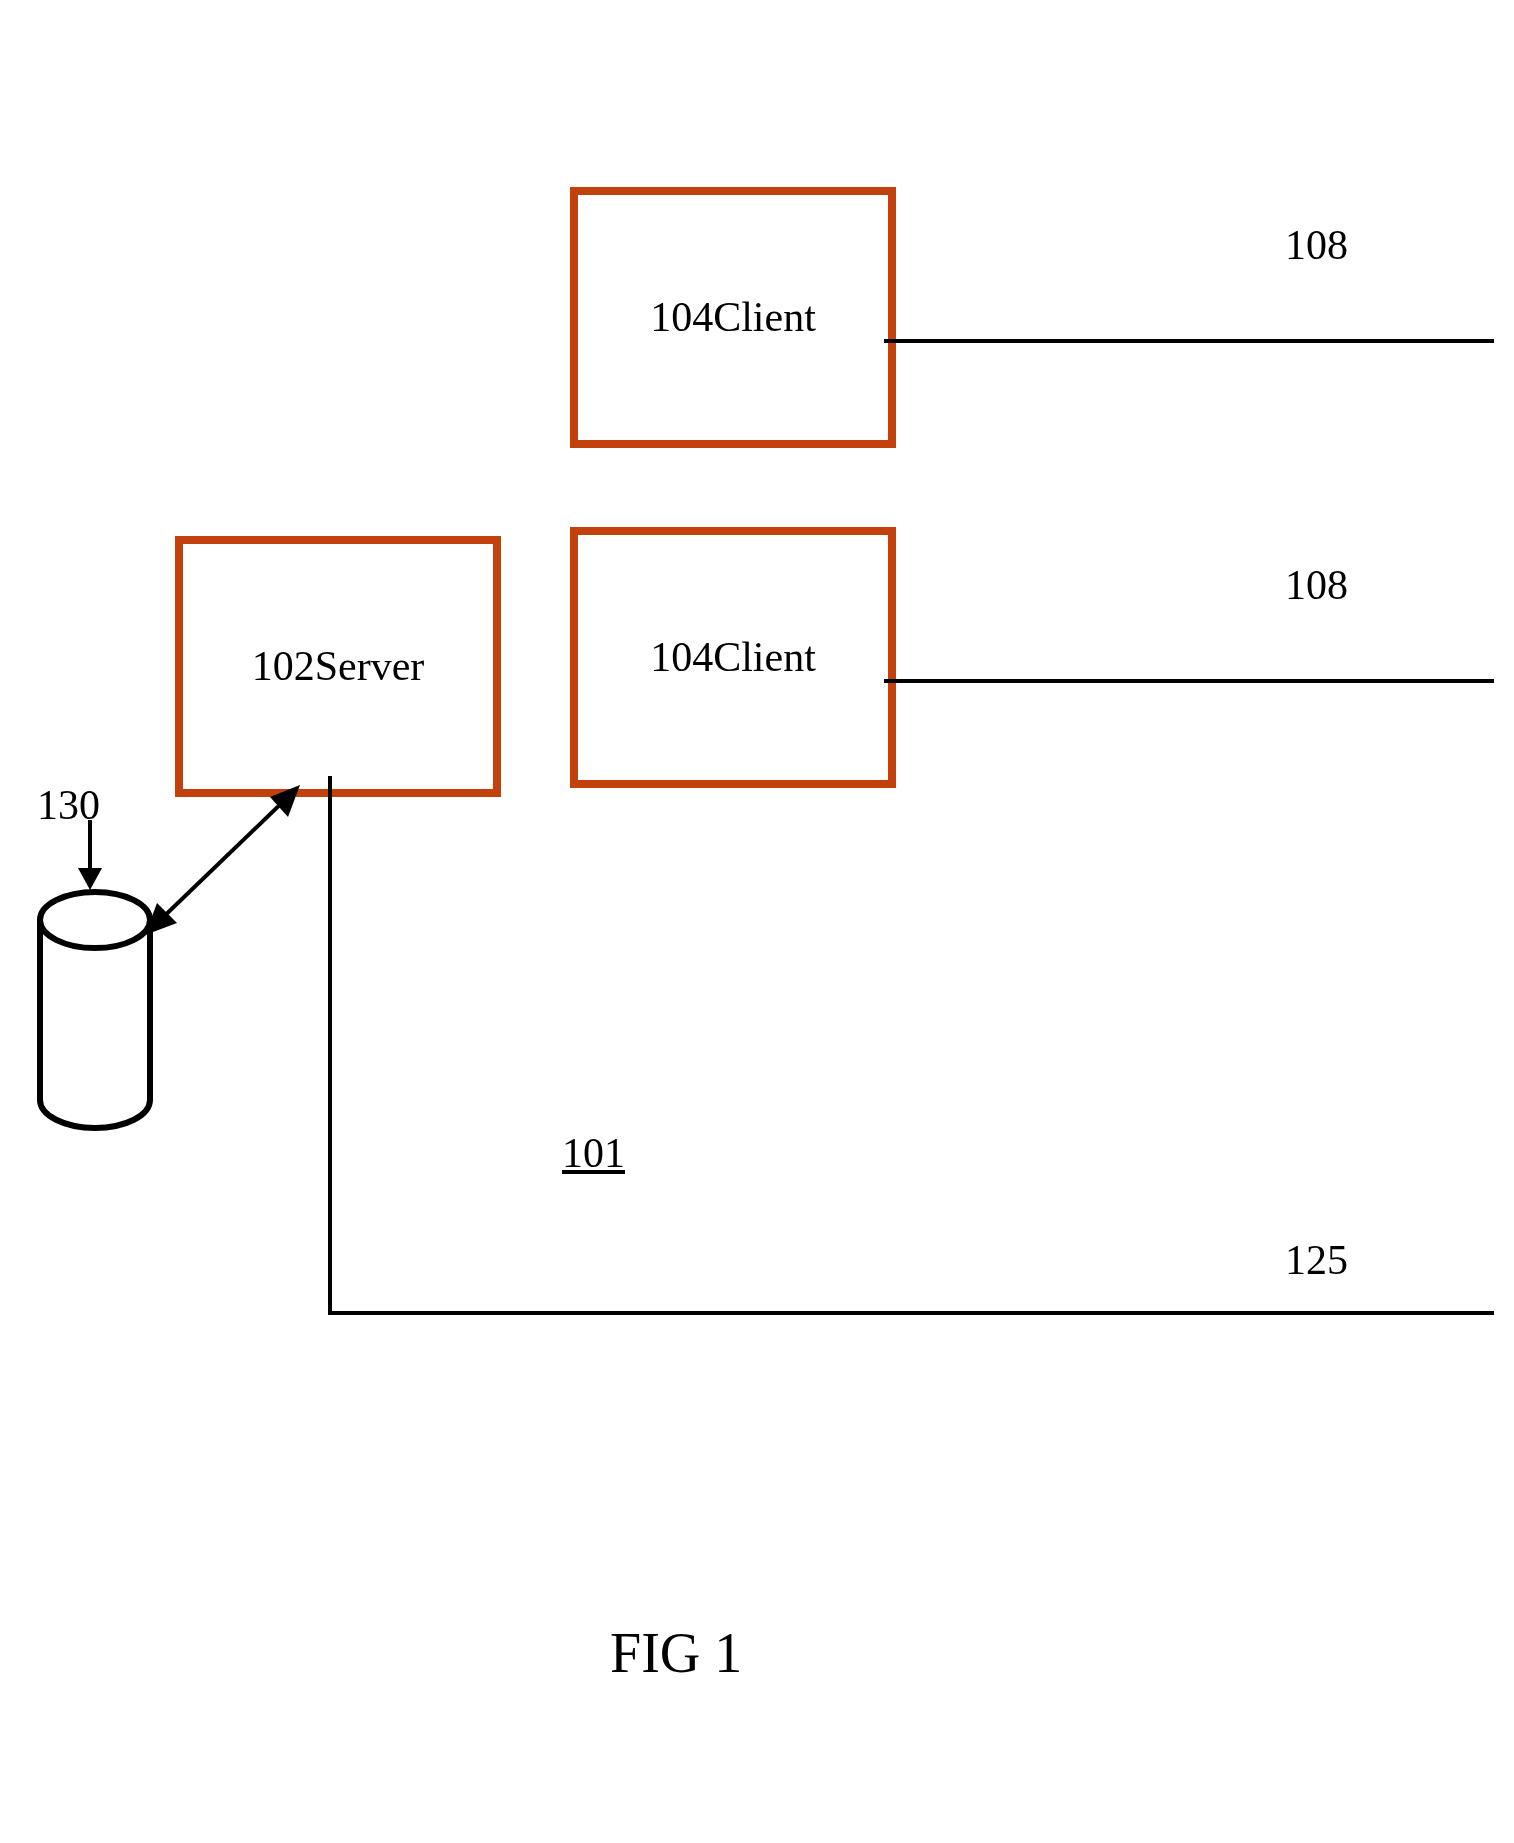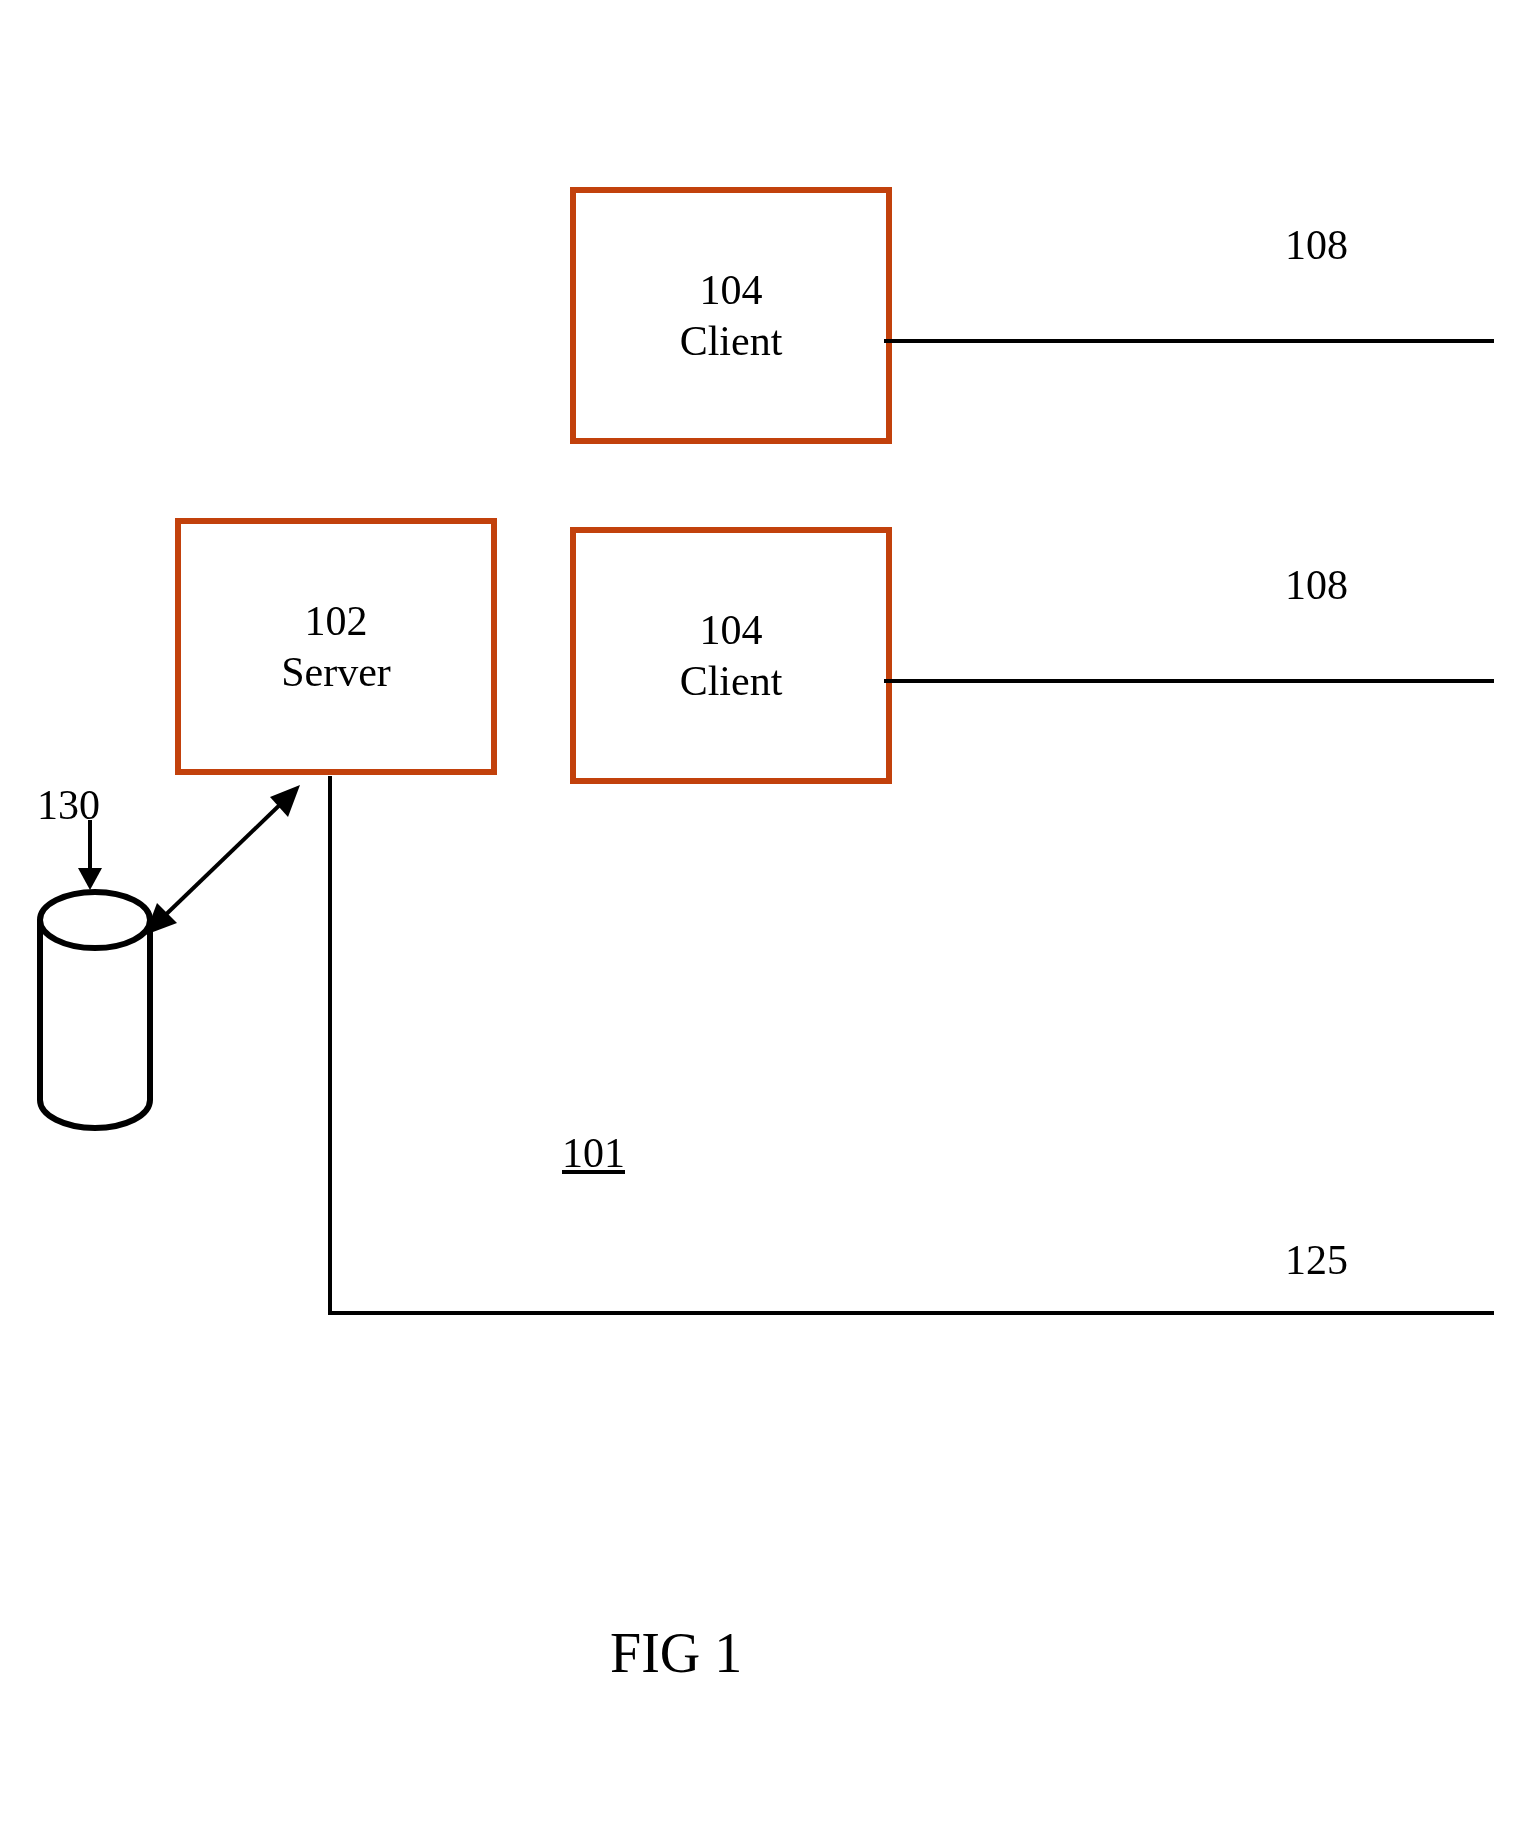--- a/index.html
+++ b/index.html
@@ -6,23 +6,23 @@
       margin: 0;
       padding: 0;
       width: 1514px;
       height: 1843px;
       position: relative;
       font-family: "Times New Roman", serif;
       background: white;
     }
     .box {
       position: absolute;
-      border: 6px solid #c2410c;
+      border: 8px solid #c2410c;
       display: flex;
-      flex-direction: column;
+      flex-direction: row;
       align-items: center;
       justify-content: center;
       font-size: 42px;
       line-height: 1.2;
       text-align: center;
     }
     .label {
       position: absolute;
       font-size: 42px;
       margin-top: 11px;
@@ -41,21 +41,21 @@
       background: black;
     }
     svg {
       position: absolute;
       overflow: visible;
     }
   </style>
 </head>
 <body>
 
-<div class="box" style="left:175px; top:518px; width:310px; height:245px;">
+<div class="box" style="left:175px; top:536px; width:310px; height:245px;">
   <span>102</span>
   <span>Server</span>
 </div>
 
 <div class="box" style="left:570px; top:187px; width:310px; height:245px;">
   <span>104</span>
   <span>Client</span>
 </div>
 
 <div class="box" style="left:570px; top:527px; width:310px; height:245px;">

